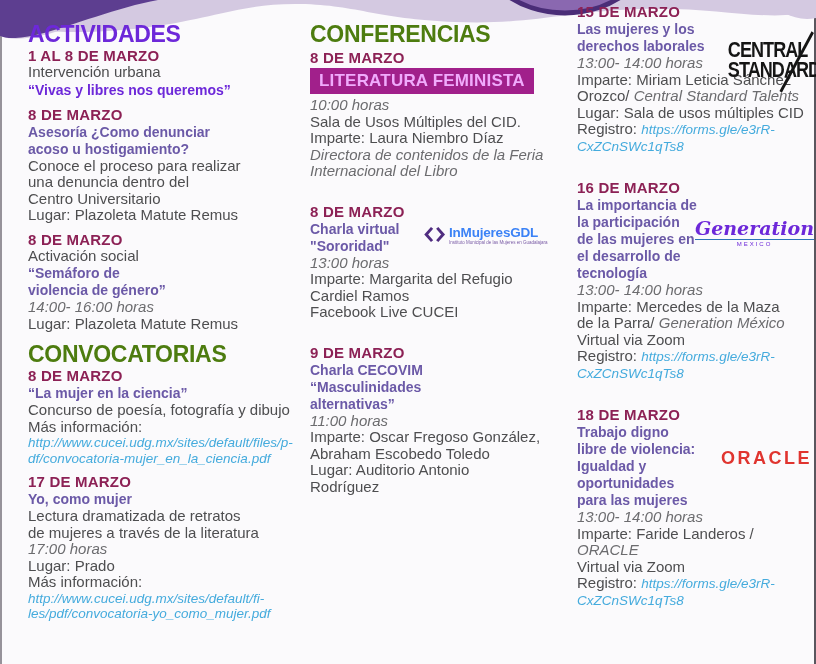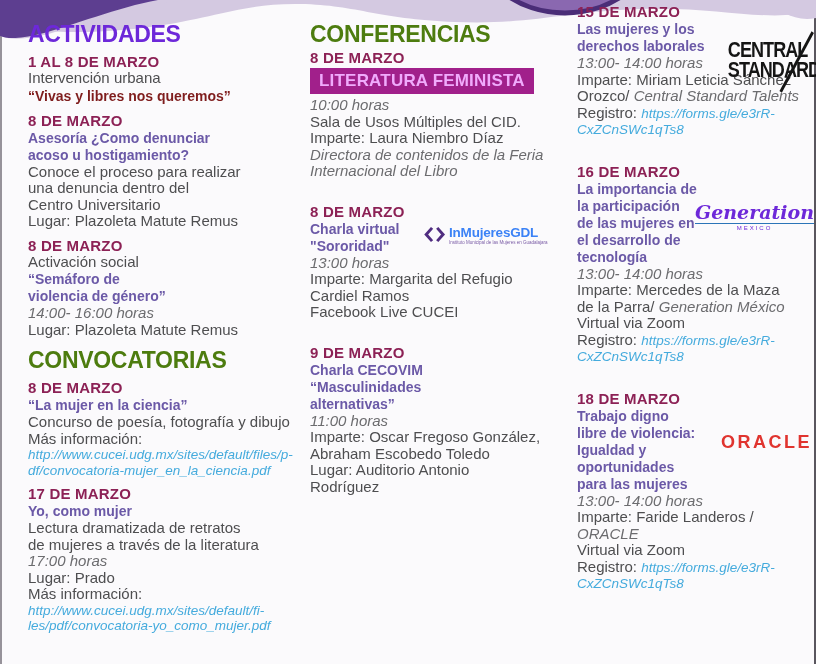--- a/index.html
+++ b/index.html
@@ -17,31 +17,31 @@
   
   .col { position:absolute; z-index:3; }
   #col1 { left:28px;  top:22px; width:260px; }
   #col2 { left:310px; top:22px; width:242px; }
   #col3 { left:577px; top:4px; width:239px; }
 
   p, h1 { margin:0; }
   .sec { font-size:23px; font-weight:800; line-height:24px; letter-spacing:-0.3px; }
   .sec.purple  { color:#6d28d9; }
   .sec.magenta { color:#4d7c0f; }
-  .sec + .event { margin-top:8px; }
+  .sec + .event { margin-top:2px; }
   .event { margin-top:8px; position:relative; }
   #col2 .event { margin-top:24px; }
   #col3 .event { margin-top:26px; }
   #col2 .sec + .event { margin-top:4px; }
   #col3 .event:first-child { margin-top:0; }
   .sec2 { margin-top:10px; }
 
   .date    { font-size:15px; font-weight:800; color:#8c2155; line-height:16px; letter-spacing:0.2px; }
   .evtitle { font-size:14px; font-weight:800; color:#6b59a7; line-height:17px; white-space:pre; padding-top:1px; }
-  .evtitle.deep { color:#7f1d1d; }
+  .evtitle.deep { color:#6d28d9; }
   .body    { font-size:15px; color:#4e4e50; line-height:16.5px; white-space:pre-line; }
   .nw      { white-space:nowrap; }
   .time    { font-size:15px; font-style:italic; color:#6c6c6f; line-height:16.5px; }
   .it      { font-style:italic; color:#6c6c6f;text-align:right; }
   .link    { font-size:13.5px; font-style:italic; color:#45abdd; line-height:15.5px; white-space:pre; }
 
   .highlight { display:inline-block; background:#a1208b; color:#f0abfc; font-weight:800;
                font-size:17px; line-height:17px; padding:4px 9px 5px 9px; margin:2px 0 3px 0;
                letter-spacing:0.2px; white-space:nowrap; }
 
@@ -192,20 +192,21 @@
 derechos laborales</p>
       <div class="logo-central">
         <div>CENTRAL</div>
         <div>STANDARD</div>
         <span class="cs-slash"></span>
       </div>
     </div>
     <p class="time">13:00- 14:00 horas</p>
     <p class="body">Imparte: Miriam Leticia Sánchez</p>
     <p class="body"><span>Orozco/ </span><span class="it">Central Standard Talents</span></p>
+    <p class="body nw">Lugar: Sala de usos múltiples CID</p>
     <p class="body"><span>Registro: </span><span class="link">https://forms.gle/e3rR-
 CxZCnSWc1qTs8</span></p>
   </div>
 
   <div class="event">
     <p class="date">16 DE MARZO</p>
     <div class="head">
       <p class="evtitle">La importancia de
 la participación
 de las mujeres en

